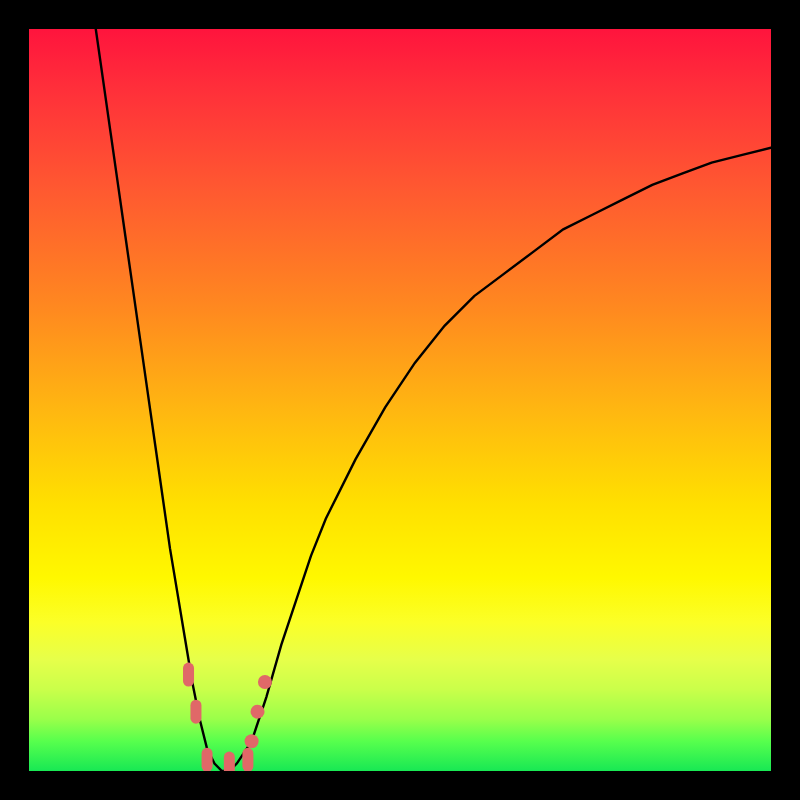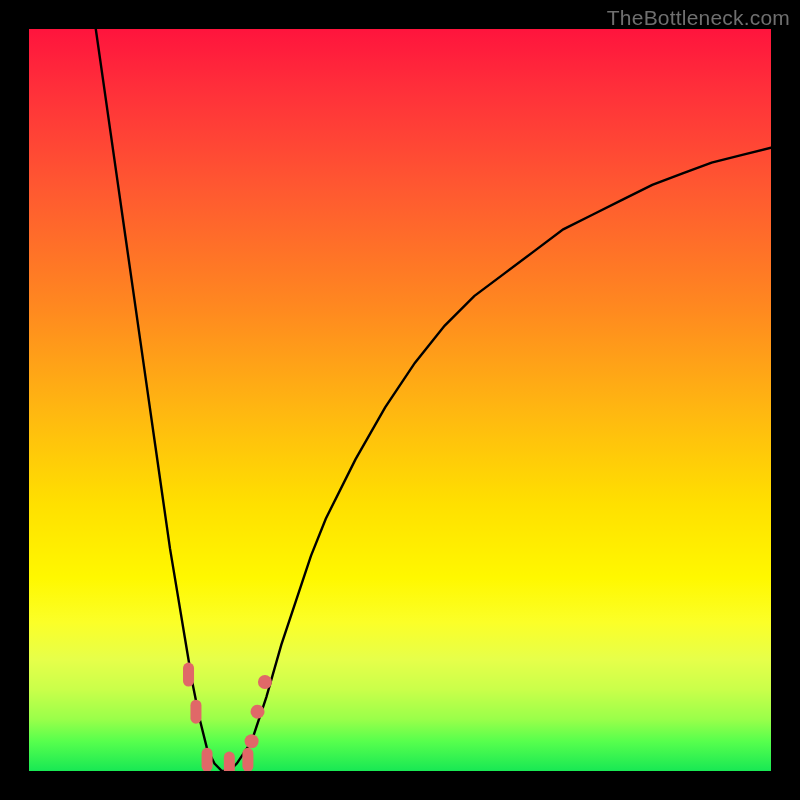--- a/index.html
+++ b/index.html
@@ -78,14 +78,13 @@
           <rect x="161.45" y="670.64" width="11" height="24" rx="5.5" ry="5.5" fill="#e06868"></rect>
           <rect x="172.58" y="718.87" width="11" height="24" rx="5.5" ry="5.5" fill="#e06868"></rect>
           <rect x="194.84" y="722.58" width="11" height="24" rx="5.5" ry="5.5" fill="#e06868"></rect>
           <rect x="213.39" y="718.87" width="11" height="24" rx="5.5" ry="5.5" fill="#e06868"></rect>
           <circle cx="228.54" cy="682.64" r="7" fill="#e06868"></circle>
           <circle cx="235.96" cy="652.96" r="7" fill="#e06868"></circle>
           <circle cx="222.60" cy="712.32" r="7" fill="#e06868"></circle>
         </g>
     </svg>
   </div>
-  <div class="watermark">TheBottleneck.com</div>
 </div>
 
 </body></html>

